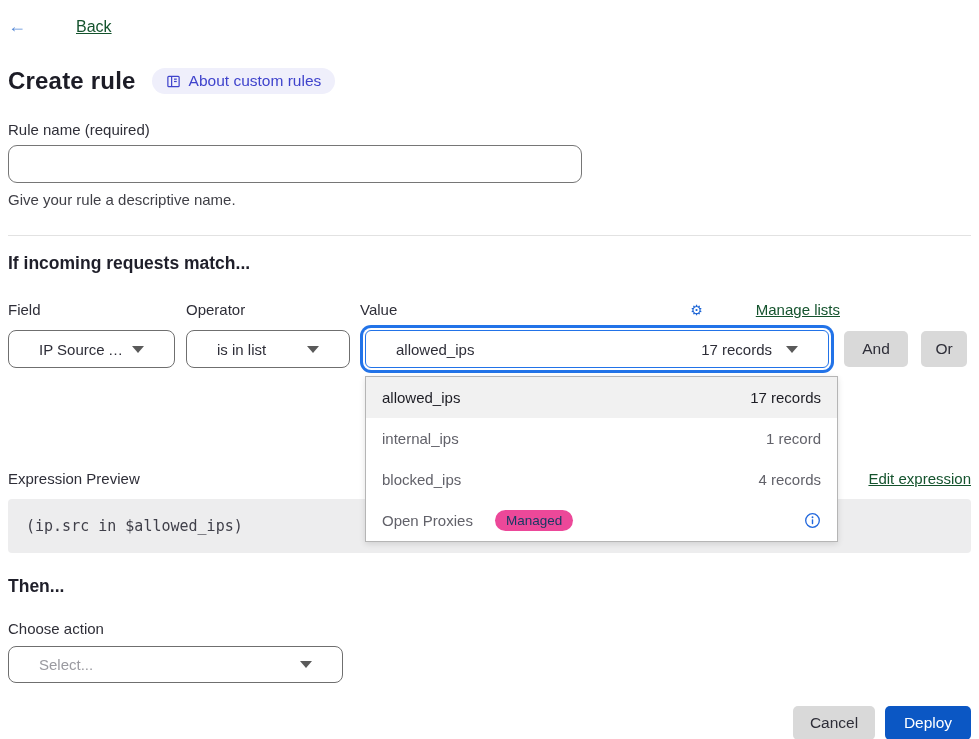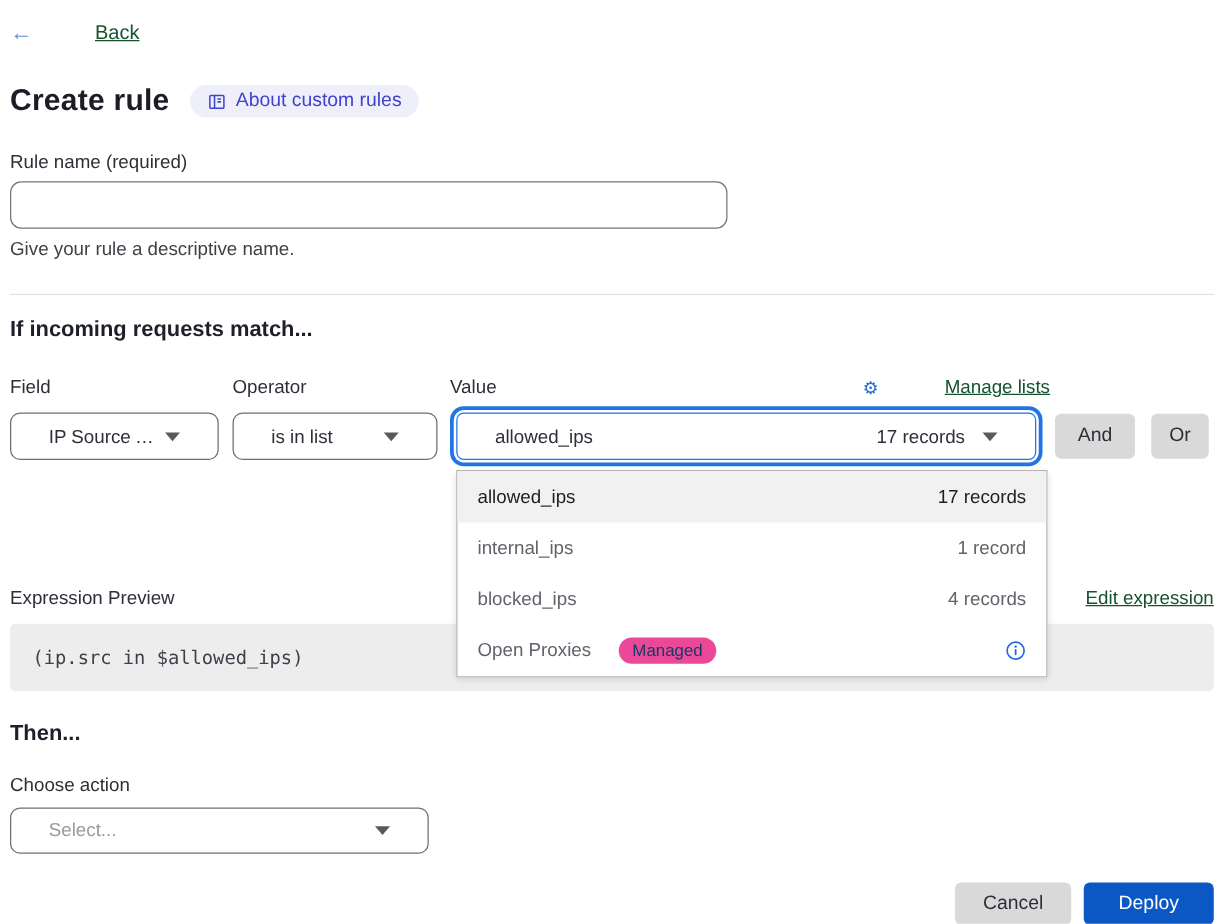--- a/index.html
+++ b/index.html
@@ -109,24 +109,24 @@
   .expr-code { font-family: "DejaVu Sans Mono", monospace; font-size: 15px; color: #40404a; }
 
   
   .then-heading { margin-top: 23px; }
   .choose-label { margin-top: 23px; }
   .sel-action { width: 335px; margin-top: 9px; height: 37px; color: #9a9aa0; gap: 48px; }
 
   
   .footer { display: flex; justify-content: flex-end; gap: 10px; margin-top: 23px; }
   .btn { height: 34px; border: none; border-radius: 5px; font-size: 15.5px; cursor: pointer; font-family: "Liberation Sans", sans-serif; }
-  .btn-cancel { background: #d9d9d9; color: #2e2e38; width: 93px; }
+  .btn-cancel { background: #d9d9d9; color: #2e2e38; width: 82px; }
   .btn-blue { background: #0b57c4; color: #ffffff; }
   .btn-save { width: 126px; }
-  .btn-deploy { width: 104px; }
+  .btn-deploy { width: 86px; }
 </style>
 </head>
 <body>
 
 <div class="back-row">
   <span class="back-arrow">←</span>
   <span class="link">Back</span>
 </div>
 
 <div class="title-row">

